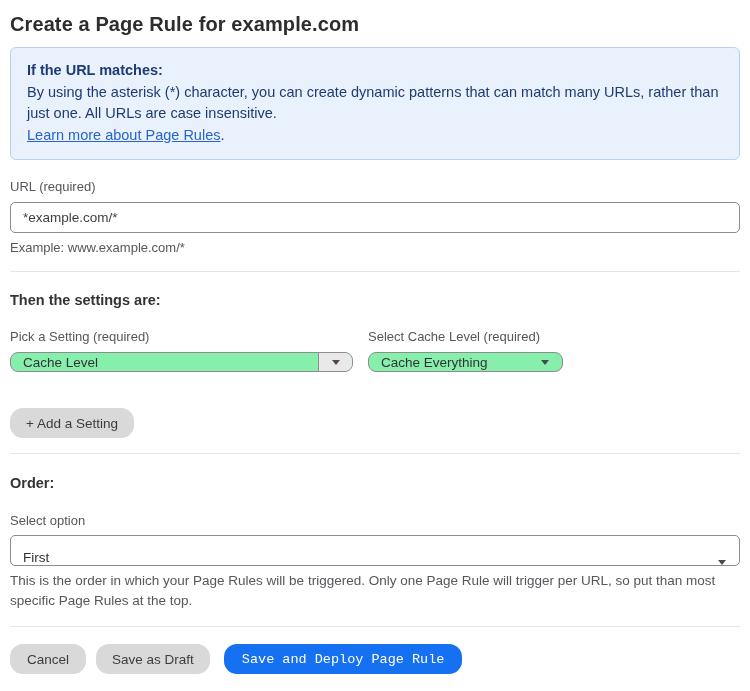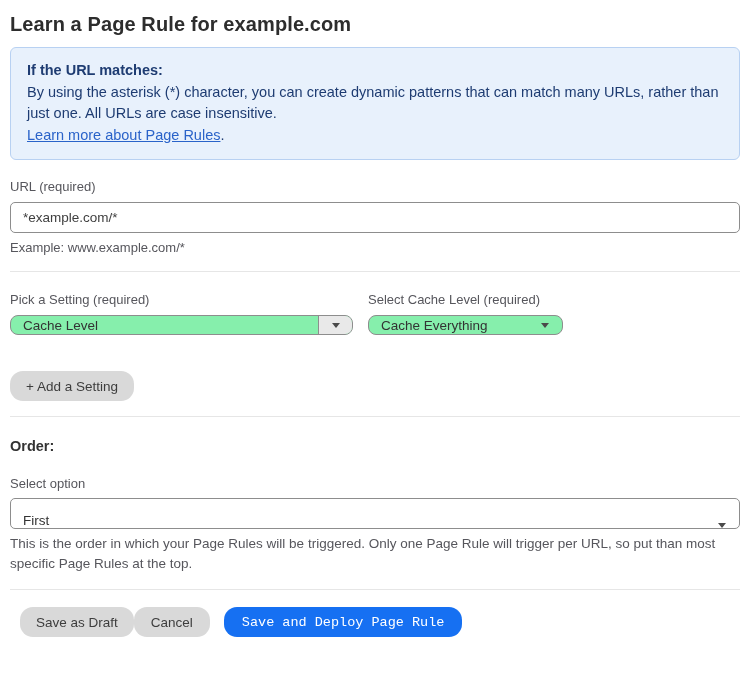--- a/index.html
+++ b/index.html
@@ -180,34 +180,35 @@
   }
   .cancel-btn { padding: 0 17px; }
   .save-draft-btn { padding: 0 16px; margin-left: 10px; }
   .save-deploy-btn { padding: 0 18px; margin-left: 14px; }
 </style>
 </head>
 <body>
 
 <div class="container">
 
-  <div class="page-title">Learn a Page Rule for example.com</div>
+  <div class="page-title">Create a Page Rule for example.com</div>
 
   <div class="info-box">
     <div class="info-heading">If the URL matches:</div>
     <div class="info-body">By using the asterisk (*) character, you can create dynamic patterns that can match many URLs, rather than just one. All URLs are case insensitive.</div>
     <div><a class="info-link">Learn more about Page Rules</a><span class="info-suffix">.</span></div>
   </div>
 
   <div class="field-label url-label">URL (required)</div>
   <input class="text-input" type="text" value="*example.com/*" style="">
   <div class="field-hint">Example: www.example.com/*</div>
 
   <hr class="divider">
 
+  <div class="section-heading settings-heading">Then the settings are:</div>
 
   <div class="settings-row">
     <div class="setting-group-1">
       <div class="field-label">Pick a Setting (required)</div>
       <div class="combo">
         <div class="combo-value">Cache Level</div>
         <div class="arrow-cell">
           <div class="tri"></div>
         </div>
       </div>
@@ -234,18 +235,18 @@
     <div class="select-value">First</div>
     <div class="select-arrow">
       <div class="tri"></div>
     </div>
   </div>
   <div class="order-help">This is the order in which your Page Rules will be triggered. Only one Page Rule will trigger per URL, so put than most specific Page Rules at the top.</div>
 
   <hr class="divider footer-divider">
 
   <div class="footer-buttons">
+    <button class="btn btn-gray cancel-btn">Cancel</button>
     <button class="btn btn-gray save-draft-btn">Save as Draft</button>
-    <button class="btn btn-gray cancel-btn">Cancel</button>
     <button class="btn btn-blue save-deploy-btn">Save and Deploy Page Rule</button>
   </div>
 
 </div>
 
 </body></html>

